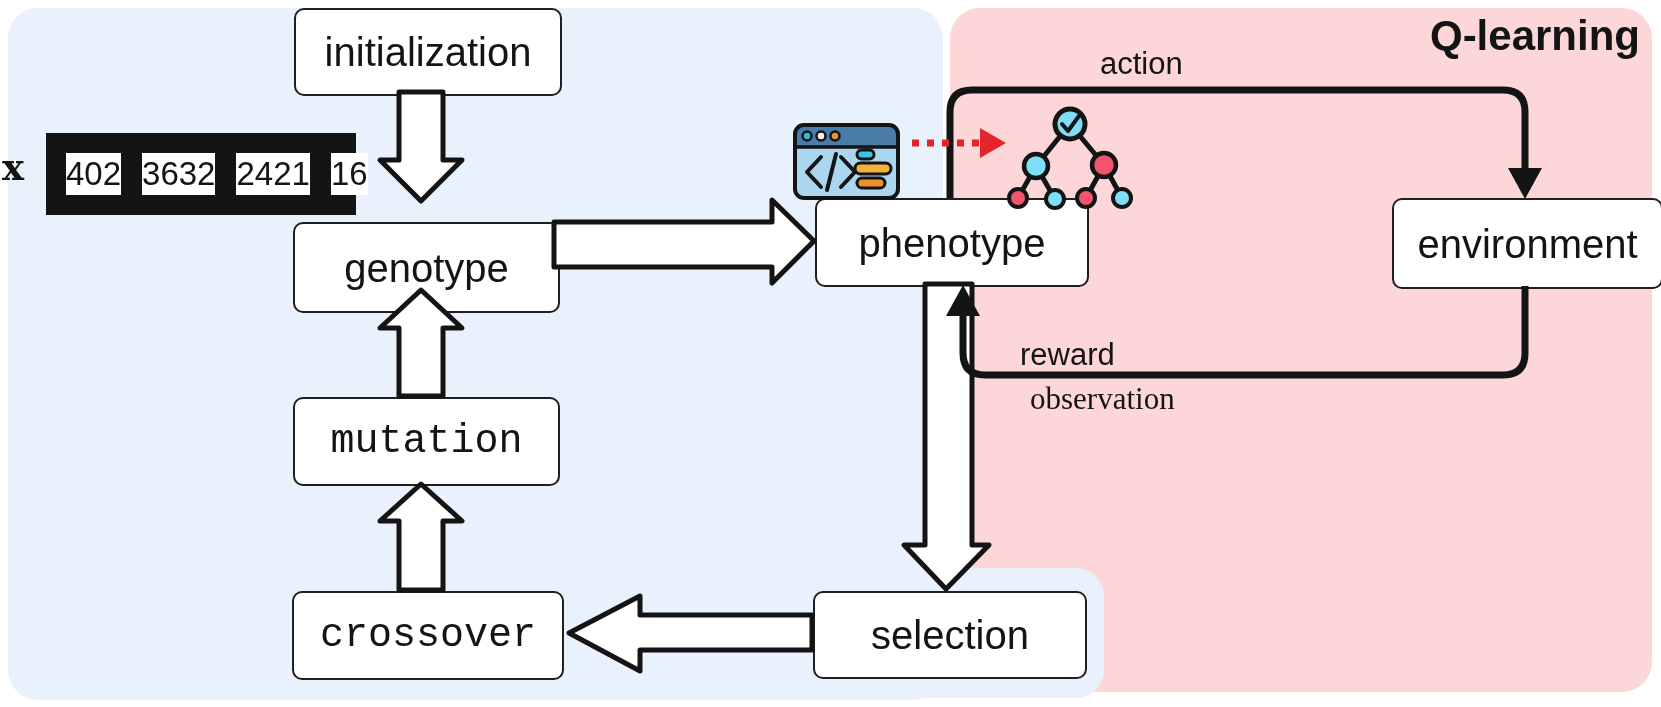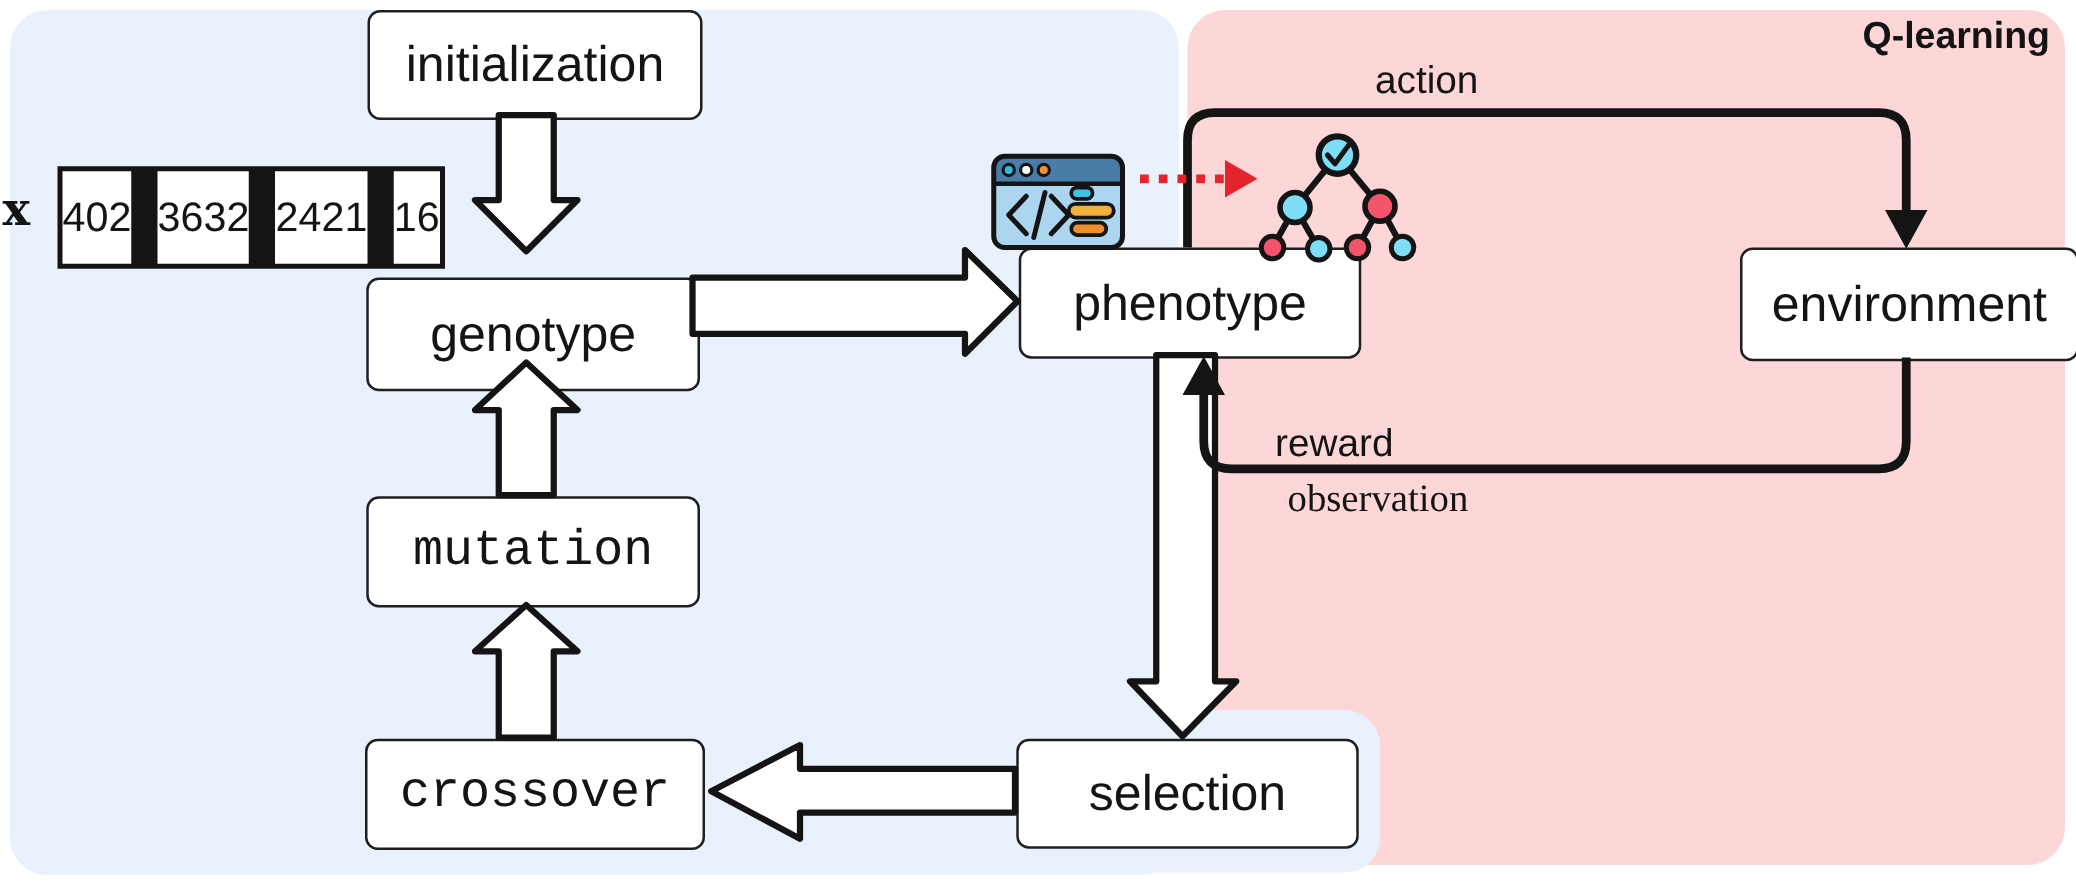--- a/index.html
+++ b/index.html
@@ -21,28 +21,28 @@
   }
   #box-initialization{left:294px;top:8px;width:264px;height:84px;}
   #box-genotype{left:293px;top:202px;width:263px;height:87px;margin-top:20px;}
   #box-phenotype{left:815px;top:198px;width:270px;height:85px;}
   #box-environment{left:1392px;top:198px;width:267px;height:87px;}
   #box-mutation{left:293px;top:397px;width:263px;height:85px;font-family:Liberation Mono, monospace;}
   #box-crossover{left:292px;top:591px;width:268px;height:85px;font-family:Liberation Mono, monospace;}
   #box-selection{left:813px;top:591px;width:270px;height:84px;}
   #svg-layer{position:absolute;left:0;top:0;z-index:3;pointer-events:none;}
   .lbl{position:absolute;z-index:4;text-align:left;line-height:1.15;}
-  #label-qlearning{left:1240px;top:12px;width:400px;font-size:30px;font-weight:bold;text-align:right;}
+  #label-qlearning{left:1240px;top:12px;width:400px;font-size:42px;font-weight:bold;text-align:right;}
   #label-action{left:1100px;top:46px;width:240px;font-size:31px;}
   #label-reward{left:1020px;top:337px;width:300px;font-size:31px;}
   #label-observation{left:1030px;top:381px;width:320px;font-size:31px;font-family:Liberation Serif, serif;}
   #vector-label{left:2px;top:146px;width:40px;font-size:37px;font-weight:bold;font-family:"DejaVu Serif", serif;}
   #vector{
     position:absolute;z-index:2;left:46px;top:133px;width:310px;height:82px;
-    background:var(--line);display:flex;gap:21px;padding:4px;box-sizing:border-box;
+    background:var(--line);display:flex;gap:21px;padding:20px;box-sizing:border-box;
   }
   .vector-cell{
     flex:1;background:var(--box_bg);display:flex;align-items:center;justify-content:center;
     font-size:33px;
   }
   .blk{fill:#ffffff;stroke:var(--line);stroke-width:5;stroke-linejoin:round;}
   .qline{fill:none;stroke:var(--line);stroke-width:7;stroke-linejoin:round;}
   .qhead{fill:var(--line);stroke:none;}
   .redline{stroke:var(--red_arrow);stroke-width:7;}
   .redhead{fill:var(--red_arrow);}

